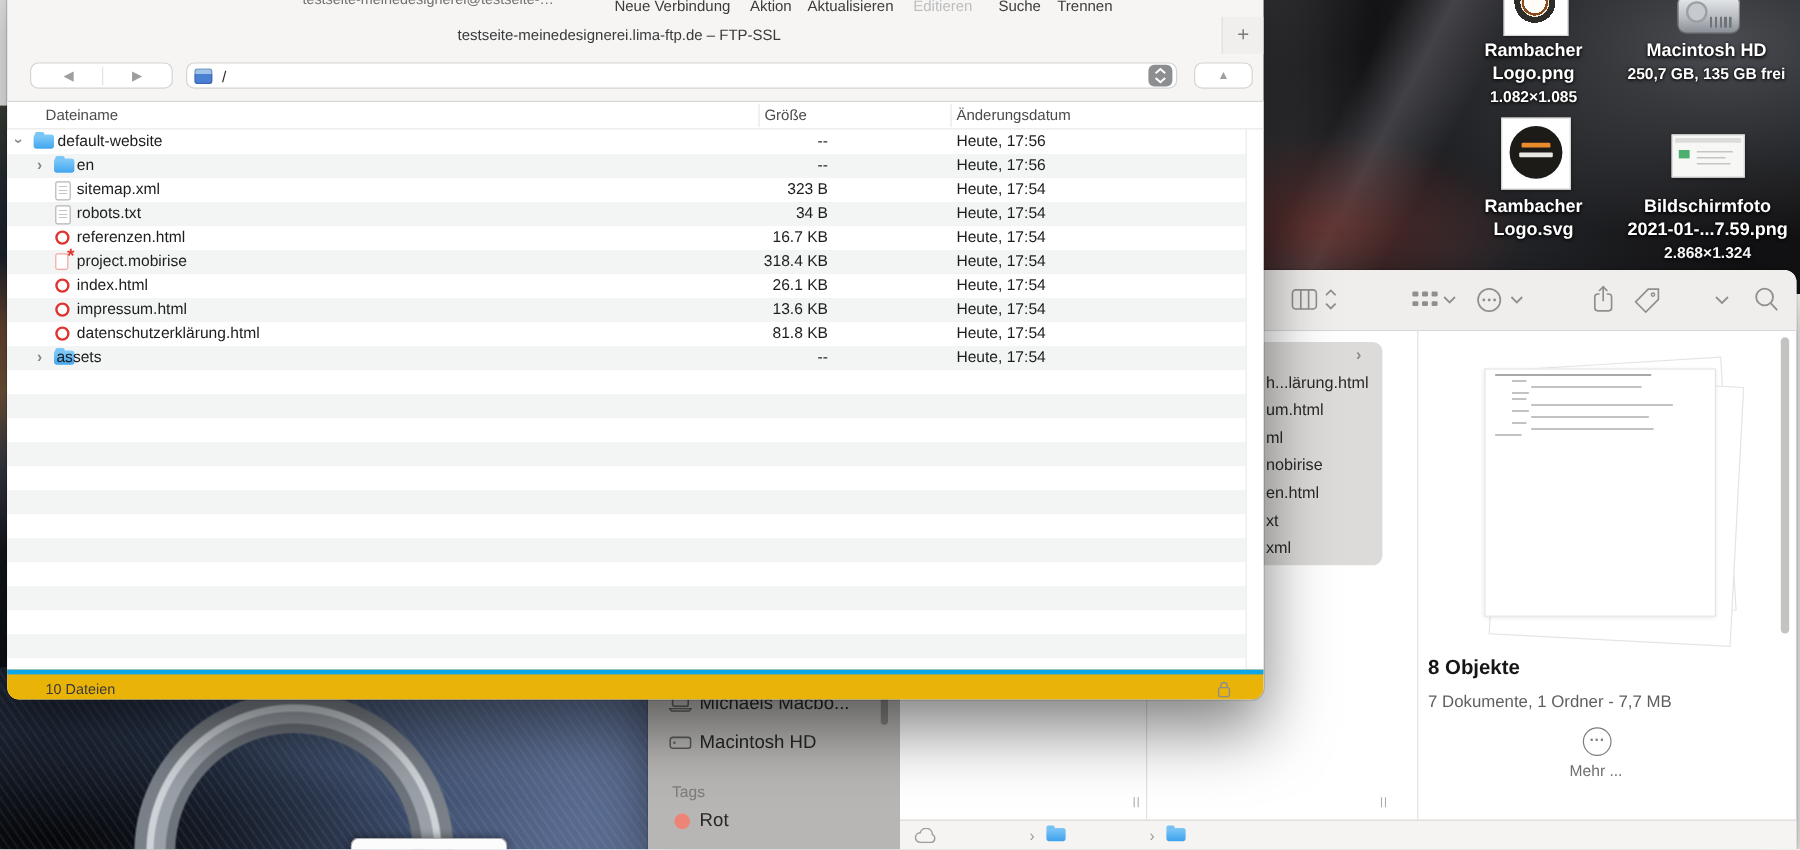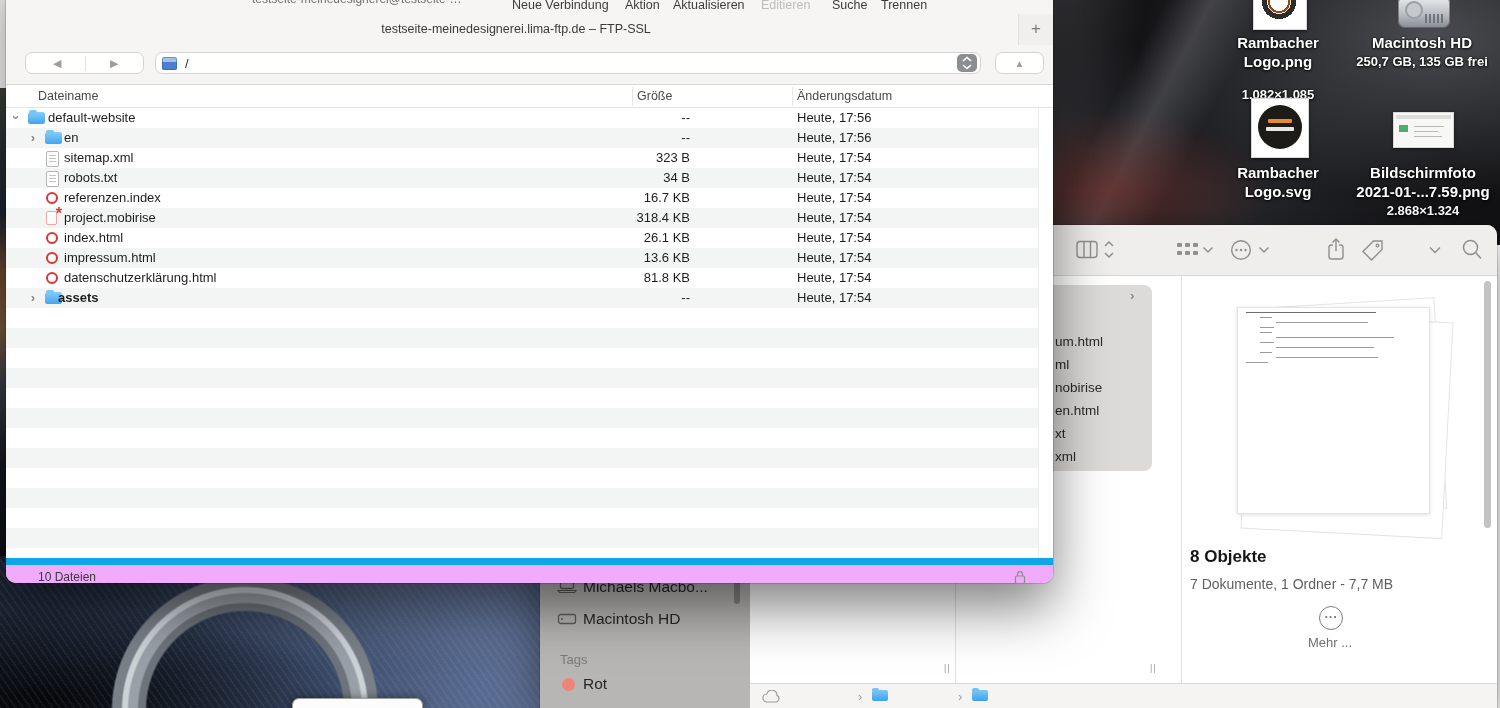--- a/index.html
+++ b/index.html
@@ -96,42 +96,42 @@
   .fold::before{content:"";position:absolute;top:-2.5px;left:1px;width:8px;height:4px;border-radius:2px 2px 0 0;background:#7ac6f6;}
   .docic{position:absolute;top:2.5px;width:11px;height:14px;background:#fff;border:1px solid #b5b5b5;border-radius:2px;}
   .docic::before{content:"";position:absolute;left:2px;right:2px;top:3px;height:9px;
     background:repeating-linear-gradient(180deg,#c4c4c4 0 1px,transparent 1px 3px);}
   .ringic{position:absolute;top:4px;width:12px;height:12px;border:2.6px solid #e0342f;border-radius:50%;box-sizing:border-box;background:#fff;}
   .mobic{position:absolute;top:3px;width:11px;height:14px;border:1.5px solid #f2a8a2;border-radius:2px;box-sizing:border-box;background:#fff;}
   .mobic::after{content:"*";position:absolute;right:-6px;top:-7px;color:#e0342f;font-size:16px;font-weight:700;}
   .fname{position:absolute;top:2px;white-space:nowrap;}
   .fsize{position:absolute;left:440px;width:244px;text-align:right;top:2px;}
   .fdate{position:absolute;left:791px;top:2px;}
-  #statusbar{position:absolute;left:0;top:603px;width:100%;height:25px;background:#f0abfc;
-    border-top:7px solid #0ea5e9;box-sizing:border-box;}
+  #statusbar{position:absolute;left:0;top:603px;width:100%;height:25px;background:#eab308;
+    border-top:4px solid #0ea5e9;box-sizing:border-box;}
 </style>
 </head>
 <body>
 
 <div id="screen">
 
   <div id="photo-tr" class="abs"></div>
   <div id="photo-l" class="abs"></div>
   <div id="photo-bl" class="abs">
     <div class="weave"></div>
     <div id="ring"></div>
   </div>
 
   <div class="thumb" style="left:1253px;top:-24px;width:52px;height:52px;">
     <div class="badge-png"></div>
   </div>
   <div class="dlabel" style="left:1208px;top:33px;width:140px;">
     <div>Rambacher</div>
     <div>Logo.png</div>
-    <div class="dlabel small" style="position:static;margin-top:14px;">1.082×1.085</div>
+    <div class="dlabel small" style="position:static;">1.082×1.085</div>
   </div>
 
   <div class="hd-icon" style="left:1398px;top:-4px;width:52px;height:32px;">
     <div class="disc"></div>
     <div class="grill"></div>
   </div>
   <div class="dlabel" style="left:1342px;top:33px;width:160px;">
     <div>Macintosh HD</div>
     <div class="dlabel small" style="position:static;">250,7 GB, 135 GB frei</div>
   </div>
@@ -233,20 +233,23 @@
 
     <div class="vsep" style="left:415px;top:50px;height:408px;"></div>
     <div class="vsep" style="left:641px;top:50px;height:408px;"></div>
     <div class="handle" style="left:404px;top:438px;">||</div>
     <div class="handle" style="left:610px;top:438px;">||</div>
 
     <div id="sel-panel">
       <div class="selrow" style="top:0;">
         <span style="position:absolute;left:168px;top:3px;color:#8a8a88;font-weight:700;">›</span>
       </div>
+      <div class="selrow" style="top:23px;">
+          <span class="txt">h...lärung.html</span>
+        </div>
       <div class="selrow" style="top:46px;">
           <span class="txt">um.html</span>
         </div>
       <div class="selrow" style="top:69px;">
           <span class="txt">ml</span>
         </div>
       <div class="selrow" style="top:92px;">
           <span class="txt">nobirise</span>
         </div>
       <div class="selrow" style="top:115px;">
@@ -361,21 +364,21 @@
         <span class="fdate">Heute, 17:54</span>
       </div>
       <div class="frow" style="top:60px;">
         <span class="docic" style="left:40px;"></span>
         <span class="fname" style="left:58px;">robots.txt</span>
         <span class="fsize">34 B</span>
         <span class="fdate">Heute, 17:54</span>
       </div>
       <div class="frow" style="top:80px;">
         <span class="ringic" style="left:40px;"></span>
-        <span class="fname" style="left:58px;">referenzen.index</span>
+        <span class="fname" style="left:58px;">referenzen.html</span>
         <span class="fsize">16.7 KB</span>
         <span class="fdate">Heute, 17:54</span>
       </div>
       <div class="frow" style="top:100px;">
         <span class="mobic" style="left:40px;"></span>
         <span class="fname" style="left:58px;">project.mobirise</span>
         <span class="fsize">318.4 KB</span>
         <span class="fdate">Heute, 17:54</span>
       </div>
       <div class="frow" style="top:120px;">
@@ -392,21 +395,21 @@
       </div>
       <div class="frow" style="top:160px;">
         <span class="ringic" style="left:40px;"></span>
         <span class="fname" style="left:58px;">datenschutzerklärung.html</span>
         <span class="fsize">81.8 KB</span>
         <span class="fdate">Heute, 17:54</span>
       </div>
       <div class="frow" style="top:180px;">
         <span class="tchev" style="left:21px;">›</span>
         <span class="fold" style="left:39px;"></span>
-        <span class="fname" style="left:52px;font-weight:bold;">assets</span>
+        <span class="fname" style="left:41px;">assets</span>
         <span class="fsize">--</span>
         <span class="fdate">Heute, 17:54</span>
       </div>
     </div>
 
     <div id="statusbar">
       <span class="abs" style="left:32px;top:5px;font-size:12px;color:#3a3a3a;">10 Dateien</span>
       <svg class="abs" style="left:1008px;top:5px;" width="12" height="15" viewBox="0 0 12 15">
         <rect x="1.5" y="6" width="9" height="7.5" rx="1.5" fill="none" stroke="#8d8d8b" stroke-width="1.2"></rect>
         <path d="M3.5 6V4.2a2.5 2.5 0 0 1 5 0V6" fill="none" stroke="#8d8d8b" stroke-width="1.2"></path>

